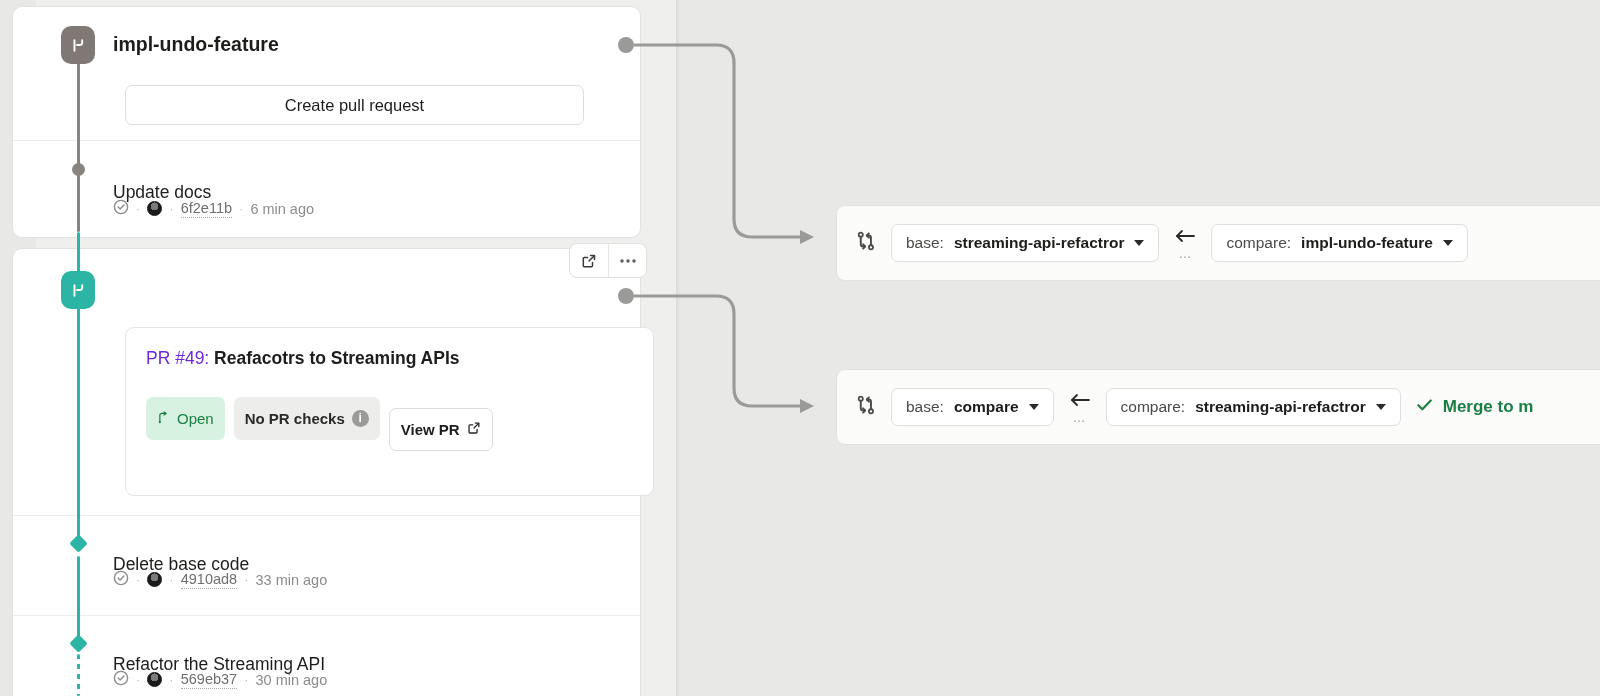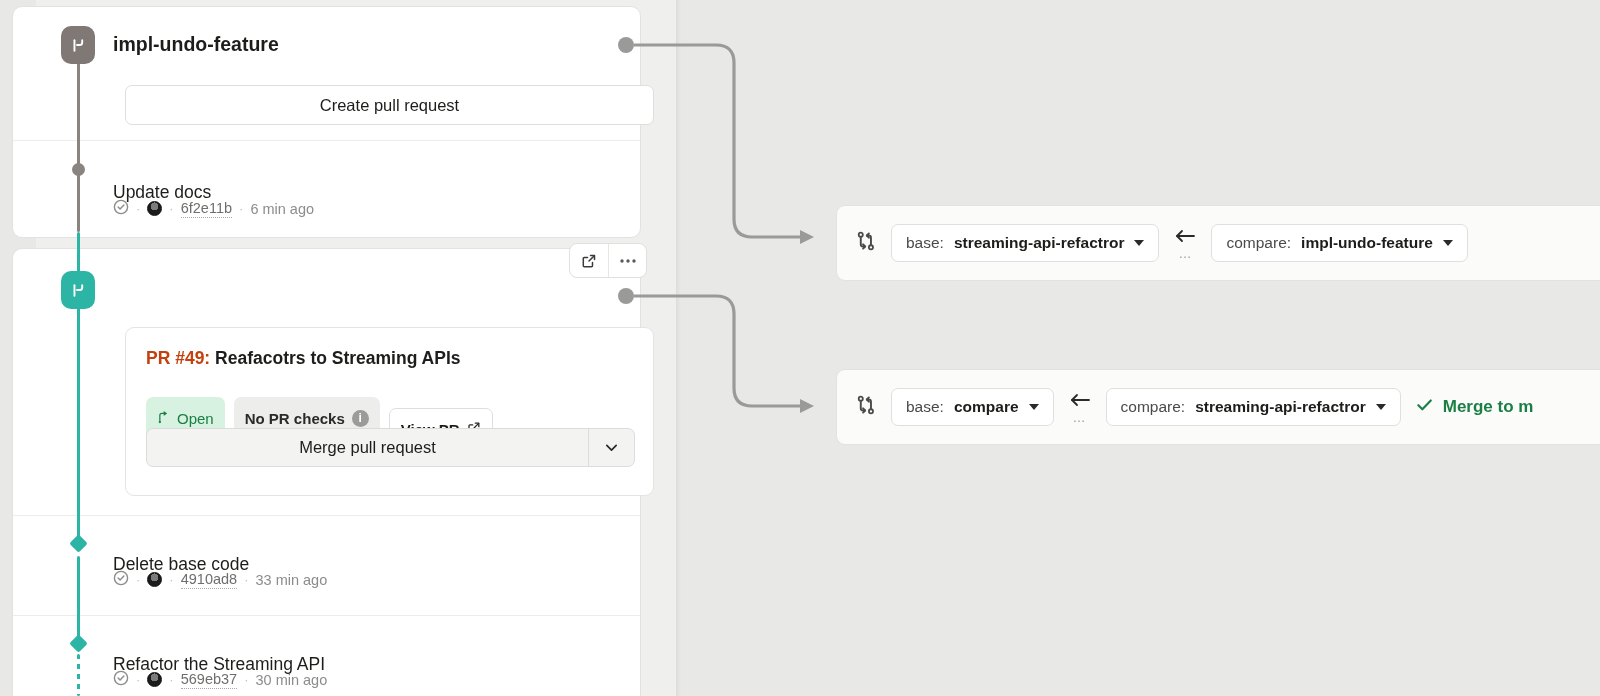--- a/index.html
+++ b/index.html
@@ -66,29 +66,29 @@
     border: 1px solid #111;
   }
   .sha { color: #6e6e6c; border-bottom: 1px dotted #a9a9a7; padding-bottom: 1px; }
 
   
   .btn-wide {
     position: absolute; display: flex; align-items: center; justify-content: center;
     border: 1px solid #dedede; border-radius: 7px; background: #fff;
     font-size: 16.5px; color: #1d1d1b; cursor: pointer;
   }
-  #btn-create-pr { left: 112px; top: 78px; width: 529px; height: 40px; }
+  #btn-create-pr { left: 112px; top: 78px; width: 459px; height: 40px; }
 
   
   #pr-card {
     position: absolute; left: 112px; top: 78px; width: 529px; height: 169px;
     border: 1px solid #e4e4e2; border-radius: 9px; background: #fff;
   }
   #pr-heading { position: absolute; left: 20px; top: 20px; font-size: 17.5px; white-space: nowrap; }
-  #pr-heading .num { color: #c2410c; font-weight: 700; }
+  #pr-heading .num { color: #6d28d9; font-weight: 400; }
   #pr-heading .ttl { color: #1d1d1b; font-weight: 700; }
 
   .pill-row { position: absolute; left: 20px; top: 57px; display: flex; align-items: center; gap: 9px; }
   .pill {
     display: flex; align-items: center; gap: 7px; height: 43px;
     border-radius: 7px; padding: 0 11px; font-size: 15px; white-space: nowrap;
   }
   .pill-open { background: #d7f2e0; color: #1a7f44; font-weight: 500; }
   .pill-checks { background: #ededeb; color: #2a2a28; font-weight: 600; }
   .pill-viewpr { background: #fff; border: 1px solid #dedede; color: #1d1d1b; font-weight: 600; cursor: pointer; margin-top: 23px; }
@@ -210,28 +210,20 @@
           <span>
             <svg width="14" height="14" viewBox="0 0 16 16">
                 <path d="M9.5 2.5H13.5V6.5" fill="none" stroke="#2a2a28" stroke-width="1.5" stroke-linecap="round" stroke-linejoin="round"></path>
                 <path d="M13.3 2.7L8 8" fill="none" stroke="#2a2a28" stroke-width="1.5" stroke-linecap="round"></path>
                 <path d="M11.5 9.5v3.2a1 1 0 01-1 1H3.3a1 1 0 01-1-1V5.5a1 1 0 011-1h3.2" fill="none" stroke="#2a2a28" stroke-width="1.5" stroke-linecap="round" stroke-linejoin="round"></path>
               </svg>
           </span>
         </div>
       </div>
 
-      <div id="merge-split">
-        <div id="merge-main">Merge pull request</div>
-        <div id="merge-caret">
-          <svg width="17" height="17" viewBox="0 0 16 16">
-              <path d="M3.6 6l4.4 4.4L12.4 6" fill="none" stroke="#2a2a28" stroke-width="1.6" stroke-linecap="round" stroke-linejoin="round"></path>
-            </svg>
-        </div>
-      </div>
     </div>
 
     <div class="commit-title" style="left:100px; top:285px;">Delete base code</div>
     <div class="meta" style="left:100px; top:321px;">
       <span>
         <svg width="16" height="16" viewBox="0 0 16 16">
             <circle cx="8" cy="8" r="6.6" fill="none" stroke="#8c8c8a" stroke-width="1.4"></circle>
             <path d="M5.1 8.1l2 2 3.8-4.1" fill="none" stroke="#8c8c8a" stroke-width="1.4" stroke-linecap="round" stroke-linejoin="round"></path>
           </svg>
       </span>

